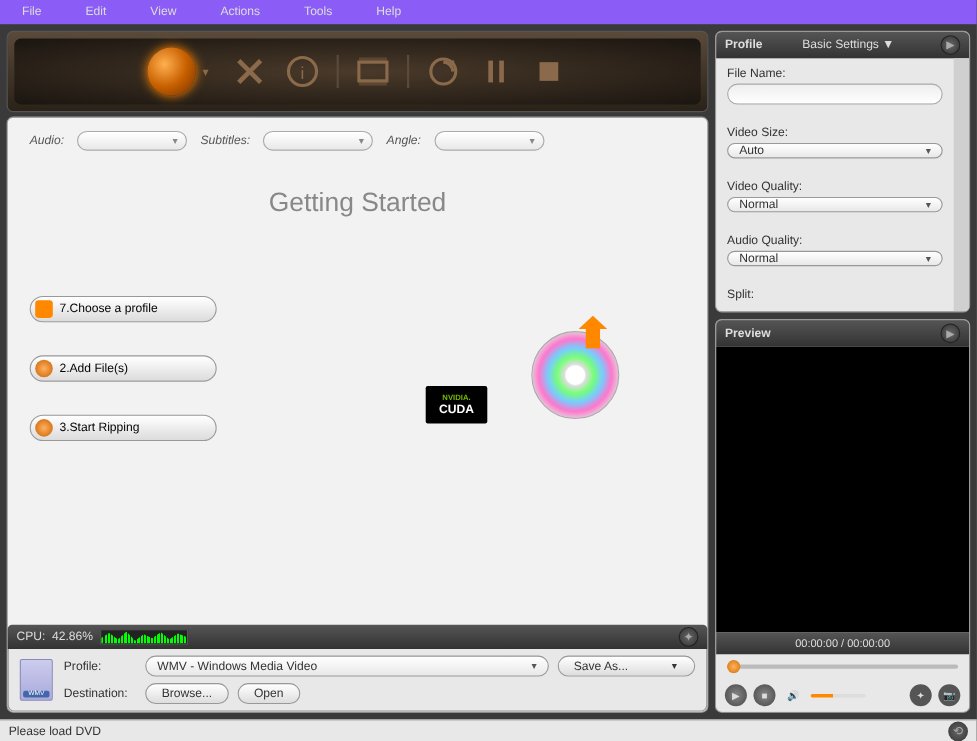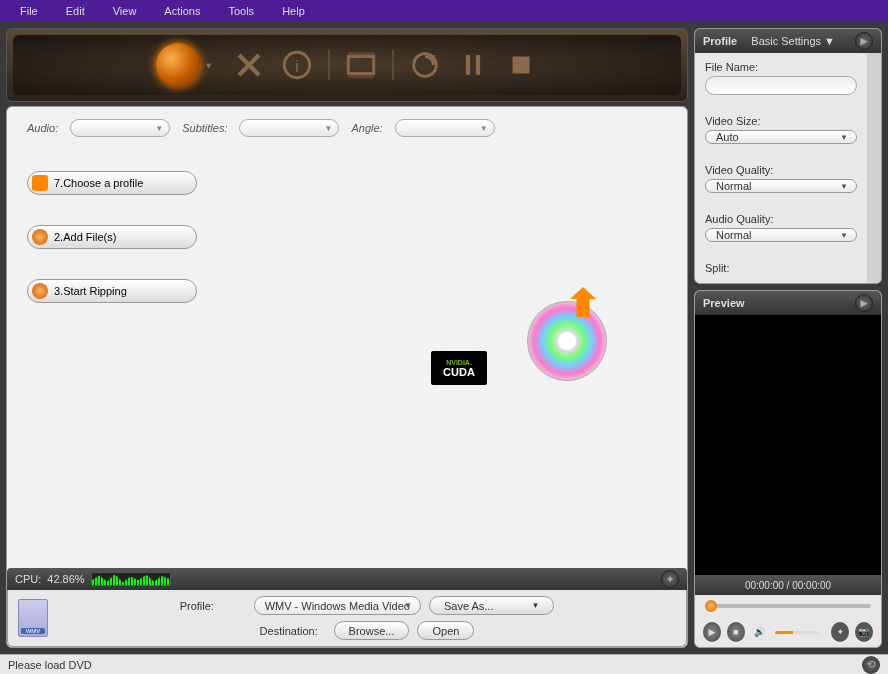--- a/index.html
+++ b/index.html
@@ -3,21 +3,21 @@
 <meta charset="utf-8">
 <style>
 * { margin:0; padding:0; box-sizing:border-box; font-family:Tahoma,Arial,sans-serif; font-size:11px; }
 body { background:#3a3a3a; width:888px; height:674px; overflow:hidden; }
 .window { width:888px; height:674px; background:#3a3a3a; display:flex; flex-direction:column; }
 .titlebar { height:24px; background:linear-gradient(#3a3a3a,#2a2a2a); display:flex; align-items:center; padding:0 8px; color:#ddd; }
 .titlebar .logo { width:14px; height:14px; border-radius:50%; background:radial-gradient(circle,#f80,#a40); margin-right:6px; }
 .titlebar .title { font-weight:bold; }
 .win-btns { margin-left:auto; display:flex; gap:4px; }
 .win-btn { width:18px; height:18px; border-radius:50%; background:radial-gradient(circle at 30% 30%,#666,#333); border:1px solid #222; display:flex; align-items:center; justify-content:center; color:#ccc; font-size:10px; cursor:pointer; }
-.menubar { height:22px; background:#4c1d95; display:flex; align-items:center; padding:0 20px; gap:28px; color:#ddd; }
+.menubar { height:22px; background:#8b5cf6; display:flex; align-items:center; padding:0 20px; gap:40px; color:#ddd; }
 .menu-item { cursor:pointer; }
 .main { flex:1; display:flex; gap:6px; padding:6px; }
 .left { flex:1; display:flex; flex-direction:column; gap:4px; }
 .toolbar-wrap { background:linear-gradient(#5a4a3a,#2a2218); border:1px solid #555; border-radius:6px; padding:6px; }
 .toolbar { height:60px; background:radial-gradient(ellipse at center,#4a3a2a,#1a1510); border-radius:6px; display:flex; align-items:center; justify-content:center; gap:14px; }
 .tb-btn { width:34px; height:34px; display:flex; align-items:center; justify-content:center; color:#8a6a4a; cursor:pointer; }
 .tb-big { width:44px; height:44px; border-radius:50%; background:radial-gradient(circle at 35% 35%,#ffb050,#c86000,#703000); box-shadow:0 0 10px #f80; }
 .tb-drop { width:12px; height:34px; display:flex; align-items:center; color:#8a6a4a; cursor:pointer; margin-left:-8px; }
 .content { flex:1; background:#f2f2f2; border:1px solid #999; border-radius:6px; display:flex; flex-direction:column; position:relative; }
 .sel-row { display:flex; padding:12px 20px 4px; gap:12px; color:#555; align-items:center;font-style:italic; }
@@ -32,26 +32,26 @@
 .arrow-up { position:absolute; top:-15px; right:10px; width:26px; height:30px; background:#f80; clip-path:polygon(50% 0,100% 40%,75% 40%,75% 100%,25% 100%,25% 40%,0 40%); }
 .cuda { position:absolute; right:200px; top:210px; width:56px; height:34px; background:#000; border-radius:2px; display:flex; flex-direction:column; align-items:center; justify-content:center; color:#fff; font-size:8px; font-weight:bold; }
 .cuda-logo { color:#76b900; font-size:7px; }
 .cpu-bar { height:22px; background:linear-gradient(#555,#333); display:flex; align-items:center; padding:0 8px; color:#ddd; gap:6px; border-radius:4px 4px 0 0; }
 .cpu-graph { width:80px; height:14px; background:#222; border:1px solid #555; position:relative; overflow:hidden; }
 .cpu-graph::before { content:""; position:absolute; inset:0; background:repeating-linear-gradient(90deg,#0f0 0 2px,transparent 2px 3px); clip-path:polygon(0 60%,10% 20%,20% 70%,30% 10%,40% 80%,50% 30%,60% 60%,70% 15%,80% 70%,90% 25%,100% 50%,100% 100%,0 100%); }
 .gear { margin-left:auto; width:18px; height:18px; border-radius:50%; background:radial-gradient(#666,#333); border:1px solid #222; display:flex; align-items:center; justify-content:center; color:#aaa; cursor:pointer; }
 .bottom { background:#e8e8e8; border:1px solid #999; border-top:none; border-radius:0 0 6px 6px; padding:6px 10px; display:flex; gap:10px; align-items:center; }
 .file-ico { width:30px; height:38px; background:linear-gradient(#cce,#aad); border:1px solid #88b; border-radius:2px; position:relative; }
 .file-ico::after { content:"WMV"; position:absolute; bottom:2px; left:2px; right:2px; background:#46a; color:#fff; font-size:6px; text-align:center; border-radius:2px; }
-.bot-rows { flex:1; display:flex; flex-direction:column; gap:6px;align-items:center; }
+.bot-rows { flex:1; display:flex; flex-direction:column; gap:6px; }
 .bot-row { display:flex; align-items:center; gap:8px; color:#333; }
 .bot-combo { flex:1; background:linear-gradient(#fff,#e8e8e8); border:1px solid #999; border-radius:10px; height:19px; display:flex; align-items:center; padding:0 10px; cursor:pointer; position:relative; }
 .bot-combo::after { content:"▼"; position:absolute; right:8px; color:#555; font-size:8px; }
 .pill-btn { background:linear-gradient(#fff,#ddd); border:1px solid #999; border-radius:10px; height:19px; padding:0 14px; display:flex; align-items:center; cursor:pointer; color:#333;gap:32px; }
-.right { width:188px; display:flex; flex-direction:column; gap:6px; }
+.right { width:232px; display:flex; flex-direction:column; gap:6px; }
 .panel { background:#e8e8e8; border:1px solid #999; border-radius:6px; display:flex; flex-direction:column; overflow:hidden; }
 .panel-hdr { height:24px; background:linear-gradient(#555,#333); color:#ddd; display:flex; align-items:center; padding:0 8px; font-weight:bold; }
 .panel-hdr .rbtn { margin-left:auto; width:18px; height:18px; border-radius:50%; background:radial-gradient(#666,#333); border:1px solid #222; display:flex; align-items:center; justify-content:center; color:#aaa; cursor:pointer; font-size:9px; }
 .panel-hdr .settings-link { cursor:pointer; font-weight:normal; margin-right:6px; display:flex; align-items:center; gap:3px; }
 .profile-body { padding:8px 10px; display:flex; flex-direction:column; gap:20px; color:#333; overflow-y:auto; height:230px; border-right:14px solid #d0d0d0; position:relative; }
 .profile-body::-webkit-scrollbar { width:14px; }
 .field { display:flex; flex-direction:column; gap:3px; }
 .txt-input { background:linear-gradient(#eee,#fff); border:1px solid #aaa; border-radius:10px; height:19px; padding:0 8px; }
 .preview-body { flex:1; background:#000; min-height:180px; }
 .time-bar { height:20px; background:linear-gradient(#555,#333); color:#ddd; display:flex; align-items:center; justify-content:center; font-size:10px; }
@@ -130,20 +130,21 @@
         <div class="sel-row">
           <span>Audio:</span>
           <div class="combo"></div>
           <span>Subtitles:</span>
           <div class="combo"></div>
           <span>Angle:</span>
           <div class="combo"></div>
         </div>
 
         <div class="center">
+          <div class="gs-title">Getting Started</div>
           <div class="step">
             <div class="step-ico" style="background:#f80"></div>
             <span>7.Choose a profile</span>
           </div>
           <div class="step">
             <div class="step-ico" style="background:radial-gradient(#ffb060,#c86000);border-radius:50%"></div>
             <span>2.Add File(s)</span>
           </div>
           <div class="step">
             <div class="step-ico" style="background:radial-gradient(#ffb060,#c86000);border-radius:50%"></div>

